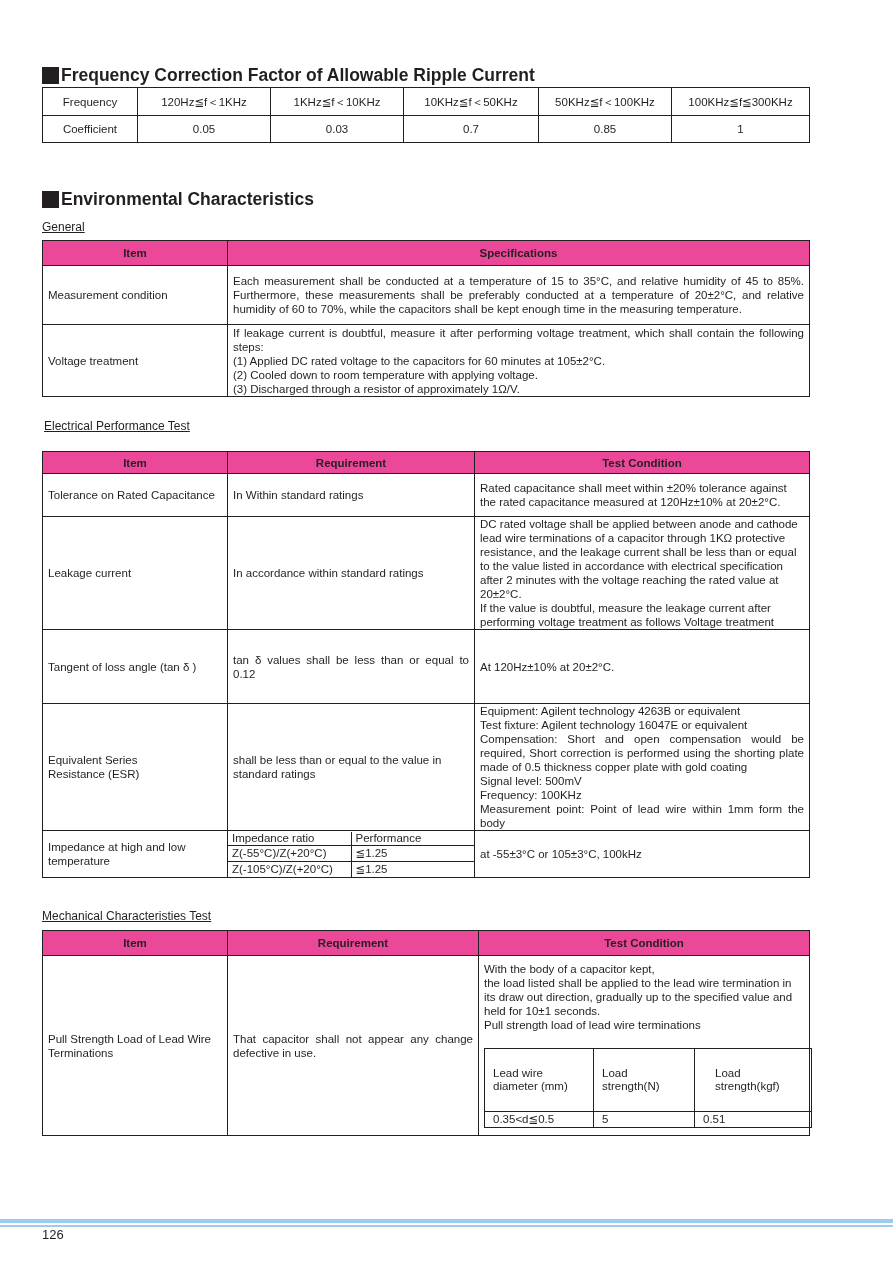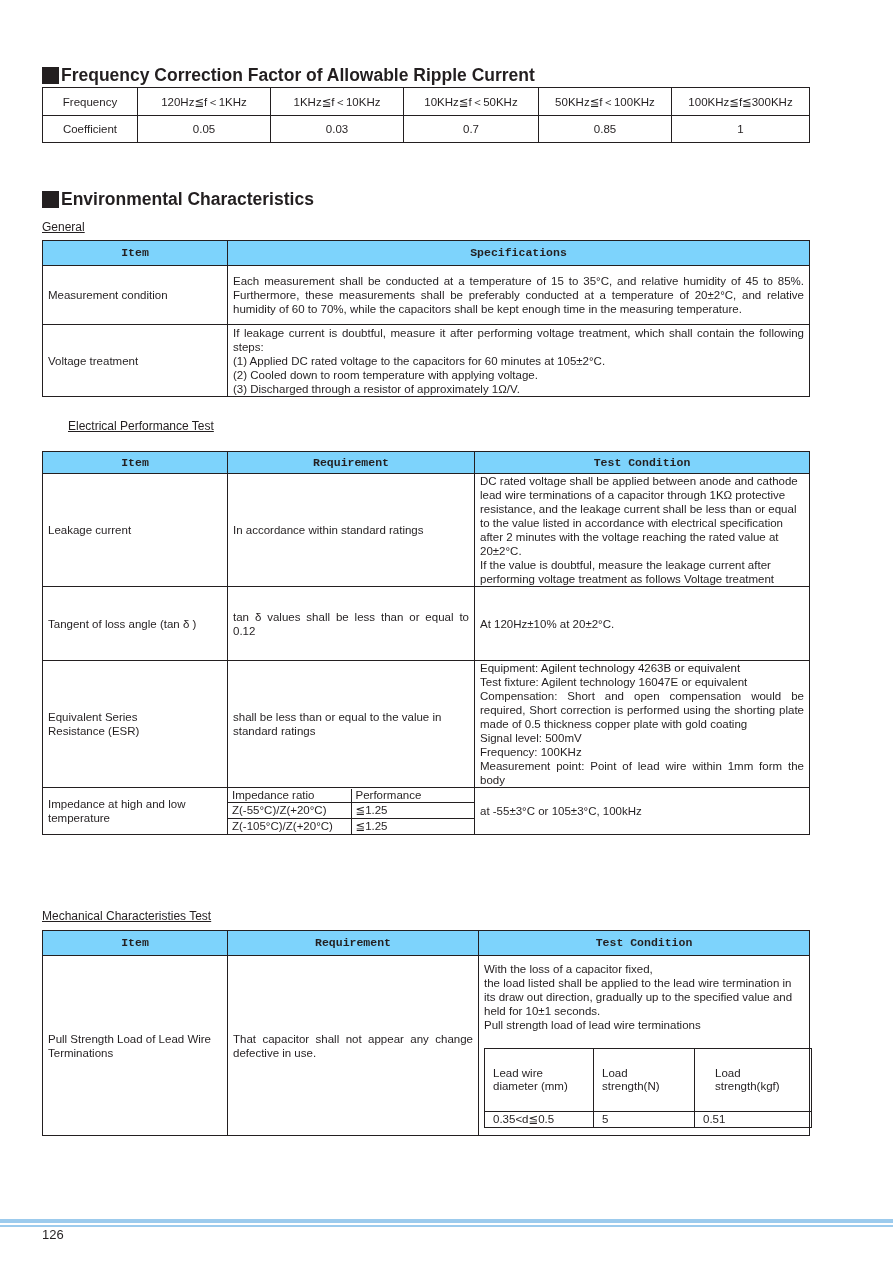--- a/index.html
+++ b/index.html
@@ -5,21 +5,21 @@
   html, body { margin: 0; padding: 0; background: #ffffff; }
   body { width: 893px; height: 1263px; position: relative; overflow: hidden;
          font-family: "Liberation Sans", sans-serif; color: #231f20; }
   .section-title { position: absolute; left: 42px; font-weight: bold; font-size: 17.5px;
                    display: flex; align-items: center; letter-spacing: 0; color: #231f20; }
   .section-title .sq { width: 17px; height: 17px; background: #231f20; margin-right: 2px; display: inline-block; }
   .subhead { position: absolute; font-size: 12px; text-decoration: underline; color: #231f20; }
   table { border-collapse: collapse; position: absolute; table-layout: fixed; }
   td, th { border: 1px solid #231f20; font-size: 11.5px; line-height: 14px; padding: 0 5px;
            vertical-align: middle; color: #231f20; font-weight: normal; }
-  th { background: #7dd3fc; font-weight: bold; text-align: center; font-family: Liberation Mono, monospace; }
+  th { background: #ec4899; font-weight: bold; text-align: center; }
   .center { text-align: center; }
   .justify { text-align: justify; }
   .inner { border-collapse: collapse; position: static; width: 100%; table-layout: fixed; }
   .inner td { font-size: 11.5px; line-height: 13px; padding: 0 4px; }
   .pl { white-space: pre-line; }
   .footer-bar1 { position: absolute; left: 0; top: 1219px; width: 893px; height: 4px; background: #9ccbed; }
   .footer-bar2 { position: absolute; left: 0; top: 1225px; width: 893px; height: 2px; background: #9ccbed; }
   .page-num { position: absolute; left: 42px; top: 1227px; font-size: 13px; color: #231f20; }
 </style>
 </head>
@@ -85,33 +85,38 @@
     <td>
       <div class="justify">If leakage current is doubtful, measure it after performing voltage treatment, which shall contain the following steps:</div>
       <div>(1) Applied DC rated voltage to the capacitors for 60 minutes at 105±2°C.</div>
       <div>(2) Cooled down to room temperature with applying voltage.</div>
       <div>(3) Discharged through a resistor of approximately 1Ω/V.</div>
     </td>
   </tr>
 </tbody>
   </table>
 
-<div class="subhead" style="left:44px; top:419px;margin-left:24px;">Electrical Performance Test</div>
+<div class="subhead" style="left:44px; top:419px;">Electrical Performance Test</div>
 
 <table style="left:42px; top:451px; width:767px;">
   <colgroup>
       <col style="width:185px">
       <col style="width:247px">
       <col style="width:335px">
     </colgroup>
   <tbody>
       <tr style="height:22px;">
     <th>Item</th>
     <th>Requirement</th>
     <th>Test Condition</th>
+  </tr>
+  <tr style="height:43px;">
+    <td>Tolerance on Rated Capacitance</td>
+    <td>In Within standard ratings</td>
+    <td class="pl" style="padding-right:20px;">Rated capacitance shall meet within ±20%    tolerance against the rated capacitance measured at 120Hz±10% at 20±2°C.</td>
   </tr>
   <tr style="height:112px;">
     <td>Leakage current</td>
     <td>In accordance within standard ratings</td>
     <td class="pl">DC rated voltage shall be applied between anode and cathode lead wire terminations of a capacitor through 1KΩ protective resistance, and the leakage current shall be less than or equal to the value listed in accordance with electrical specification after 2 minutes with the voltage reaching the rated value at 20±2°C.
 If the value is doubtful, measure the leakage current after performing voltage treatment as follows Voltage treatment</td>
   </tr>
   <tr style="height:74px;">
     <td>Tangent of loss angle (tan δ )</td>
     <td class="justify">tan δ values shall be less than or equal to 0.12</td>
@@ -169,21 +174,21 @@
   <tbody>
       <tr style="height:25px;">
     <th>Item</th>
     <th>Requirement</th>
     <th>Test Condition</th>
   </tr>
   <tr style="height:180px;">
     <td>Pull Strength Load of Lead Wire Terminations</td>
     <td class="justify">That capacitor shall not appear any change defective in use.</td>
     <td style="vertical-align:top; padding-top:6px;">
-      <div>With the loss of a capacitor fixed,</div>
+      <div>With the body of a capacitor kept,</div>
       <div>the load listed shall be applied to the lead wire termination in its draw out direction, gradually up to the specified value and held for 10±1 seconds.</div>
       <div>Pull strength load of lead wire terminations</div>
       <table class="inner" style="margin-top:16px; width:328px;">
         <colgroup>
               <col style="width:109px">
               <col style="width:101px">
               <col>
             </colgroup>
         <tbody>
               <tr>

